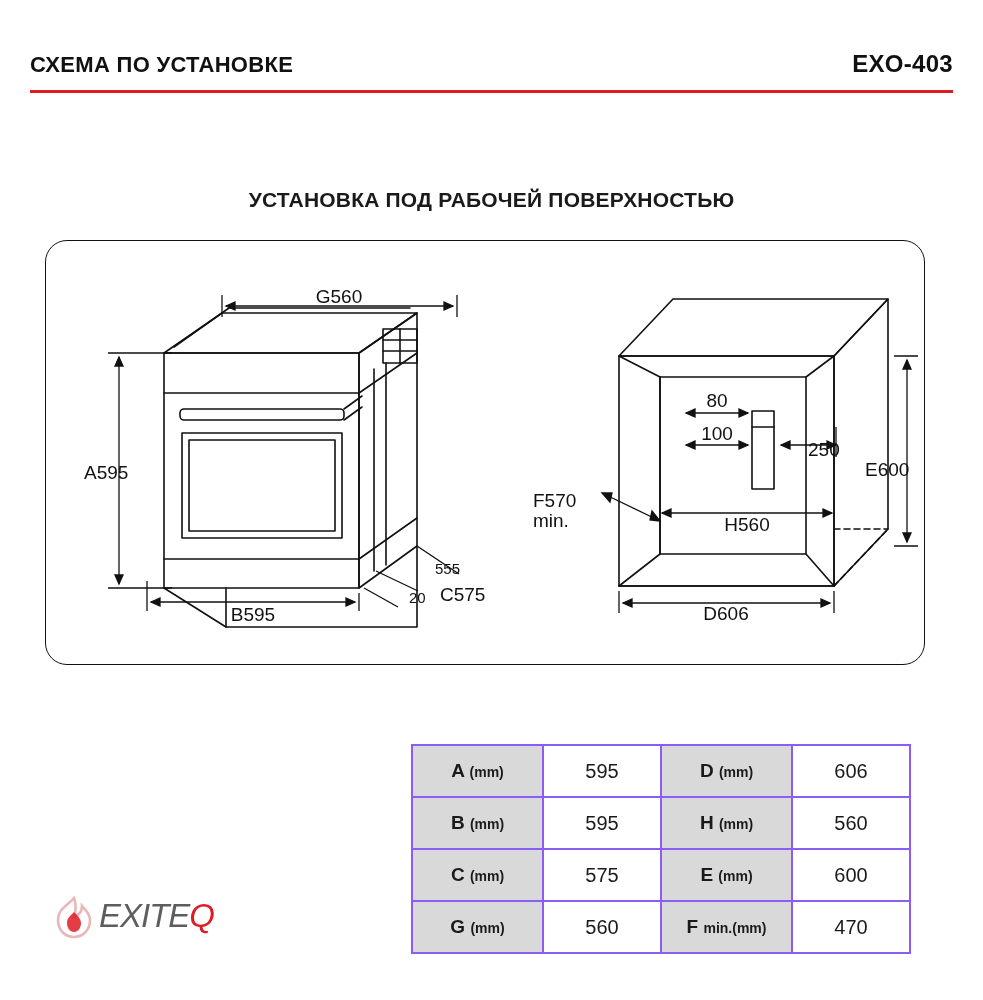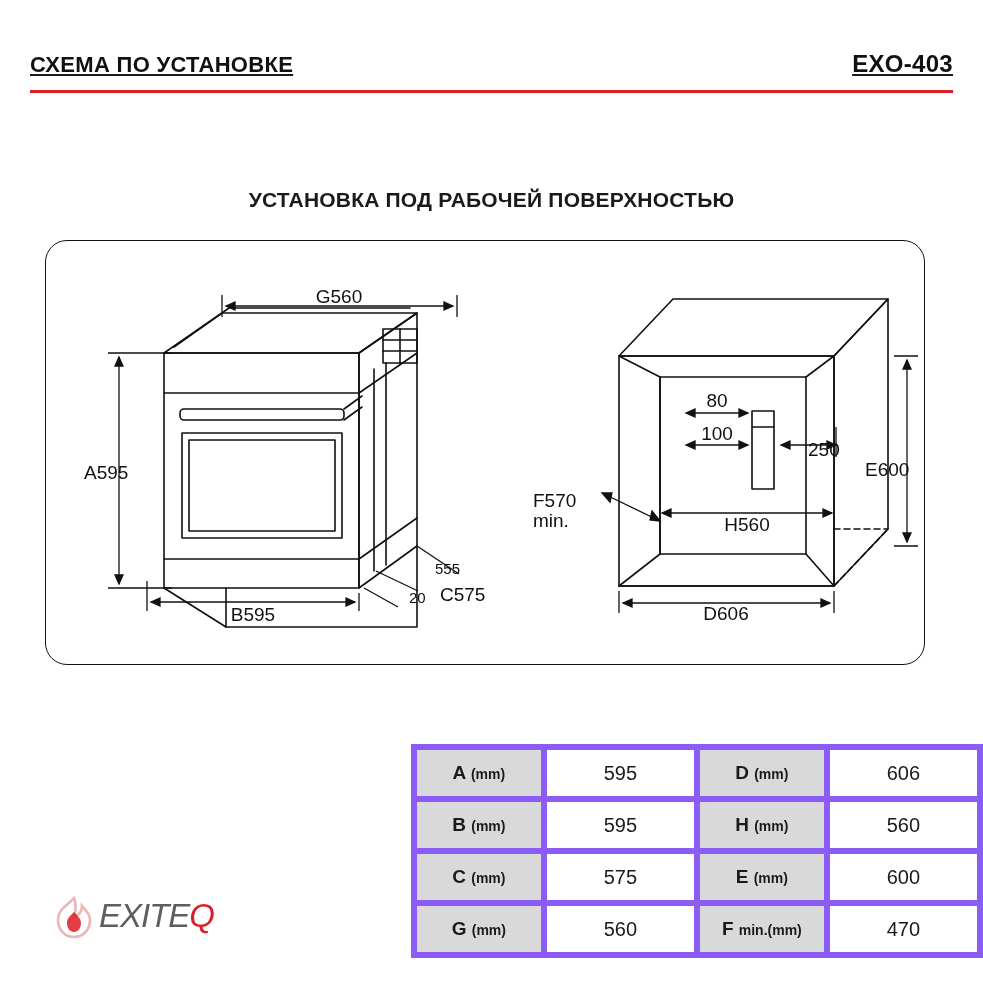--- a/index.html
+++ b/index.html
@@ -24,21 +24,20 @@
 
   
   .header {
     position: absolute;
     left: 30px;
     top: 50px;
     width: 923px;
     display: flex;
     align-items: flex-end;
     justify-content: space-between;
-    text-decoration: underline;
   }
   .header-title {
     font-size: 22px;
     font-weight: bold;
     letter-spacing: 0.3px;
     color: #111;
   }
   .header-model {
     font-size: 24px;
     font-weight: bold;
@@ -86,34 +85,34 @@
 
   
   .spec-table {
     position: absolute;
     left: 411px;
     top: 744px;
     border-collapse: collapse;
     font-size: 19px;
   }
   .spec-table td {
-    border: 6px solid #8b5cf6;
+    border: 2px solid #8b5cf6;
     height: 52px;
     text-align: center;
     vertical-align: middle;
     box-sizing: border-box;
   }
   .spec-table td.lbl {
     background: #d9d9d9;
     width: 131px;
     font-weight: bold;
   }
   .spec-table td.val {
     background: #ffffff;
-    width: 155px;
+    width: 118px;
     font-size: 20px;
   }
   .lbl .unit {
     font-size: 14px;
     font-weight: bold;
   }
 
   
   .logo {
     position: absolute;

